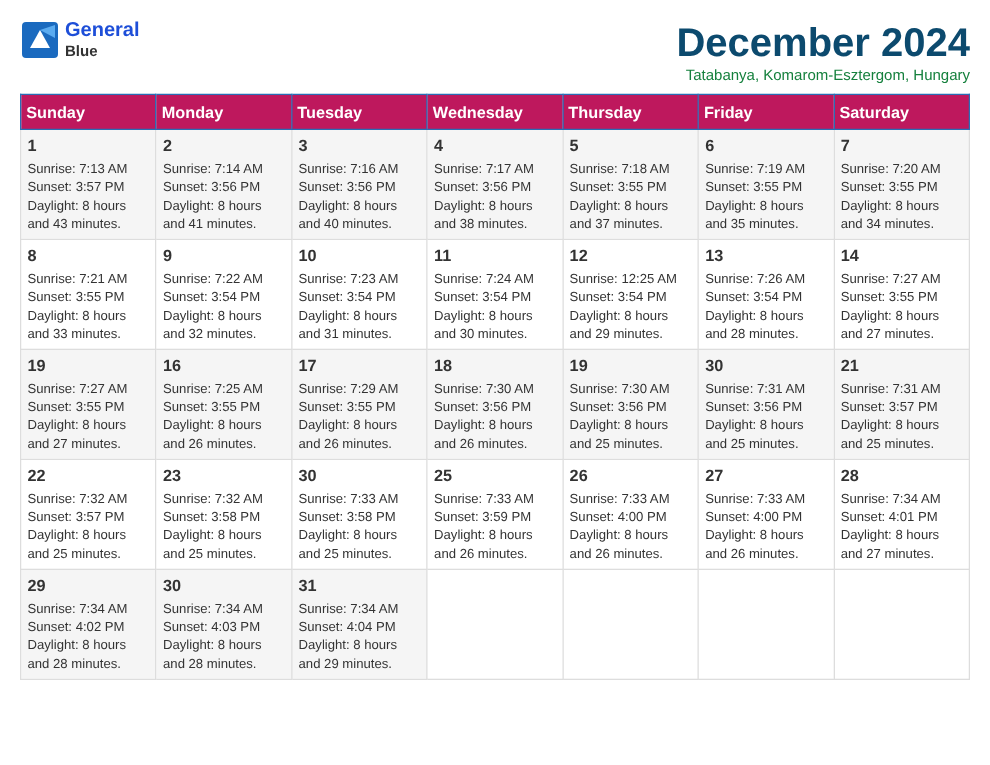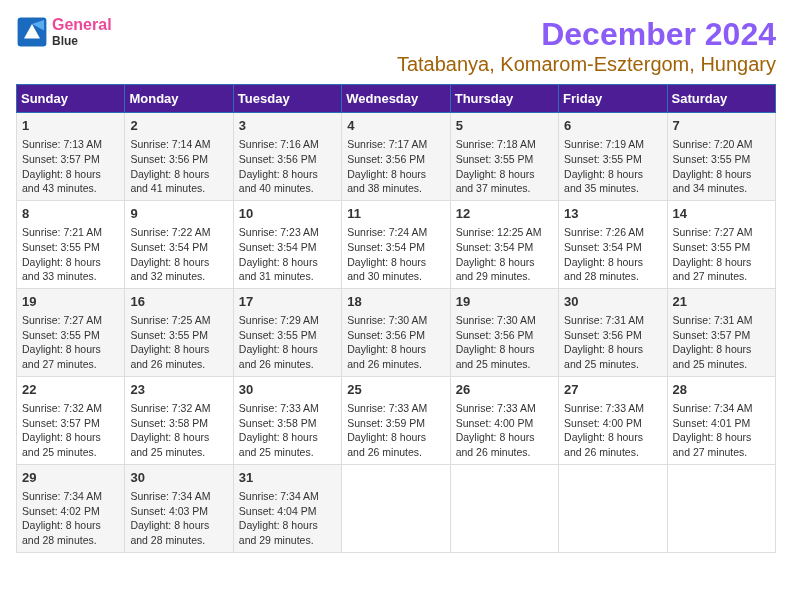--- a/index.html
+++ b/index.html
@@ -24,33 +24,33 @@
       width: 32px;
       height: 32px;
       margin-right: 4px;
     }
     .title-area {
       text-align: right;
     }
     .month-title {
       font-size: 32px;
       font-weight: bold;
-      color: #8b5cf6;
+      color: #0c4a6e;
     }
     .location {
-      font-size: 20px;
-      color: #a16207;
+      font-size: 12px;
+      color: #15803d;
     }
     table {
       width: 100%;
       border-collapse: collapse;
       font-size: 11px;
     }
     thead tr {
-      background-color: #4c1d95;
+      background-color: #be185d;
       color: #fff;
     }
     thead th {
       padding: 6px 4px;
       text-align: left;
       font-size: 13px;
       font-weight: bold;
       border: 1px solid #2a6db5;
     }
     tbody tr {
@@ -87,21 +87,21 @@
 <body>
 
 <div class="header">
   <div class="logo">
     <svg class="logo-icon" viewBox="0 0 40 40">
       <rect x="2" y="2" width="36" height="36" rx="4" fill="#1a6abf"></rect>
       <polygon points="10,28 20,10 30,28" fill="white"></polygon>
       <polygon points="20,10 35,5 35,18" fill="#5aabf0"></polygon>
     </svg>
     <div>
-      <div style="font-size:16px;font-weight:bold;color:#ec4899;">General</div>
+      <div style="font-size:16px;font-weight:bold;color:#1d4ed8;">General</div>
       <div style="font-size:12px;font-weight:bold;color:#333;">Blue</div>
     </div>
   </div>
   <div class="title-area">
     <div class="month-title">December 2024</div>
     <div class="location">Tatabanya, Komarom-Esztergom, Hungary</div>
   </div>
 </div>
 
 <table>

